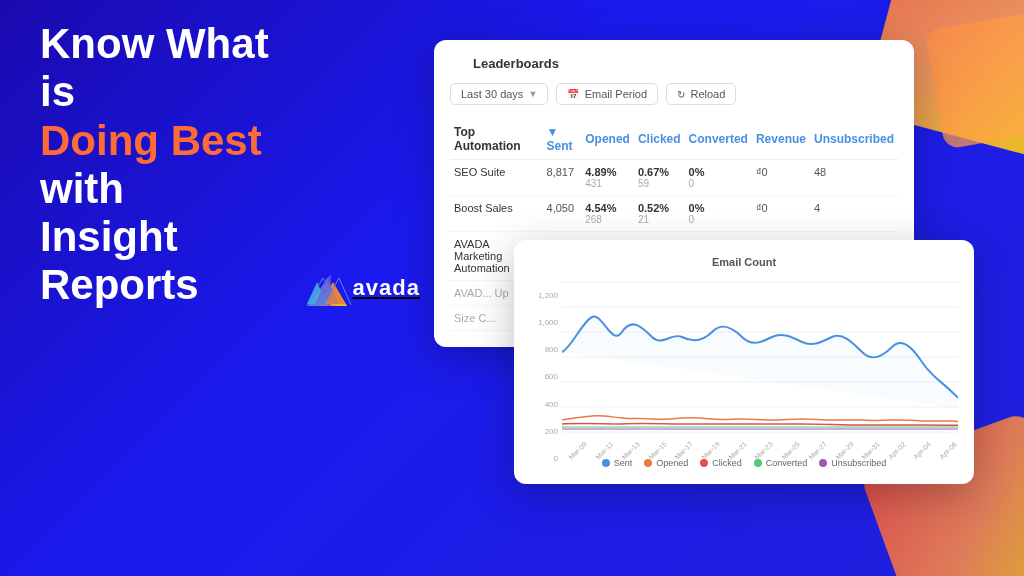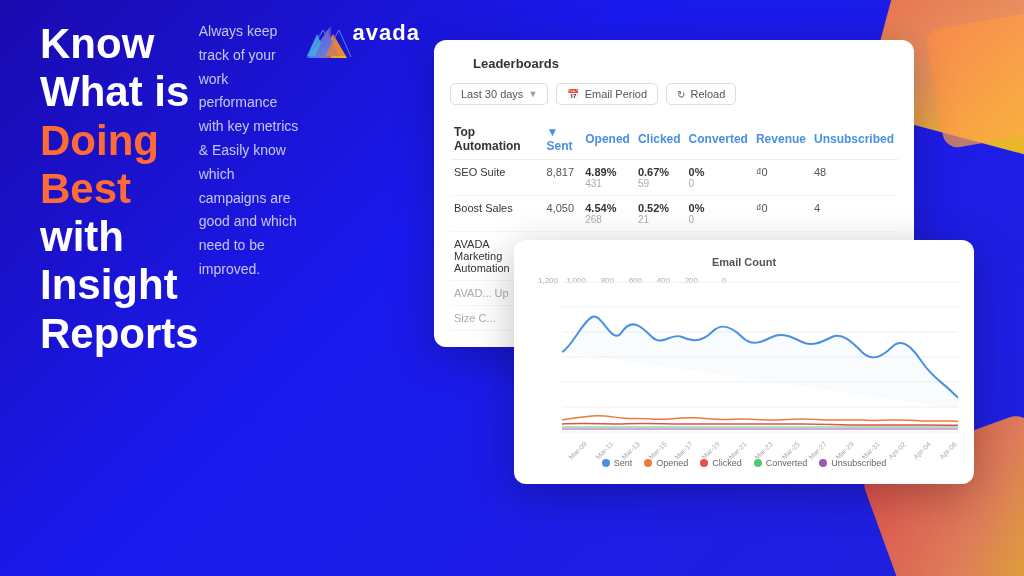--- a/index.html
+++ b/index.html
@@ -103,22 +103,23 @@
       font-size: 14px;
       color: rgba(255,255,255,0.75);
       line-height: 1.7;
       margin-bottom: 40px;
       max-width: 320px;
     }
 
     
     .logo {
       display: flex;
-      align-items: flex-start;
+      align-items: center;
       gap: 0;
+      text-decoration: underline;
     }
 
     .logo-icon {
       width: 48px;
       height: 40px;
     }
 
     .logo-text {
       font-size: 22px;
       font-weight: 700;
@@ -281,23 +282,24 @@
 
     .legend-dot {
       width: 8px;
       height: 8px;
       border-radius: 50%;
     }
 
     .y-axis {
       position: absolute;
       left: 0;
-      top: 0;
+      top: 15px;
       height: 100%;
       display: flex;
+      flex-direction: column;
       justify-content: space-between;
       padding: 4px 0;
     }
 
     .y-label {
       font-size: 8px;
       color: #aaa;
       text-align: right;
       width: 28px;
     }
@@ -329,21 +331,20 @@
 <div class="bg"></div>
 <div class="corner-top-right"></div>
 <div class="corner-bottom-right"></div>
 
 <div class="left-panel">
   <h1 class="headline">
     <span>Know What is</span><br>
     <span class="highlight">Doing Best</span><span> with</span><br>
     <span>Insight Reports</span>
   </h1>
-  <p class="description">Always keep track of your work performance with key metrics &amp; Easily know which campaigns are good and which need to be improved.</p>
   <div class="logo">
     <svg class="logo-icon" viewBox="0 0 48 40" fill="none" xmlns="http://www.w3.org/2000/svg">
       <polygon points="0,36 24,4 48,36" fill="none" stroke="url(#grad1)" stroke-width="0"></polygon>
       <polygon points="4,38 24,8 20,38" fill="#4a90e2" opacity="0.9"></polygon>
       <polygon points="14,38 28,14 42,38" fill="url(#grad2)" opacity="0.9"></polygon>
       <polygon points="2,38 26,6 26,38" fill="url(#grad3)" opacity="0.7"></polygon>
       <defs>
         <linearGradient id="grad1" x1="0" y1="0" x2="1" y2="1">
           <stop offset="0%" stop-color="#4a90e2"></stop>
           <stop offset="100%" stop-color="#a855f7"></stop>

